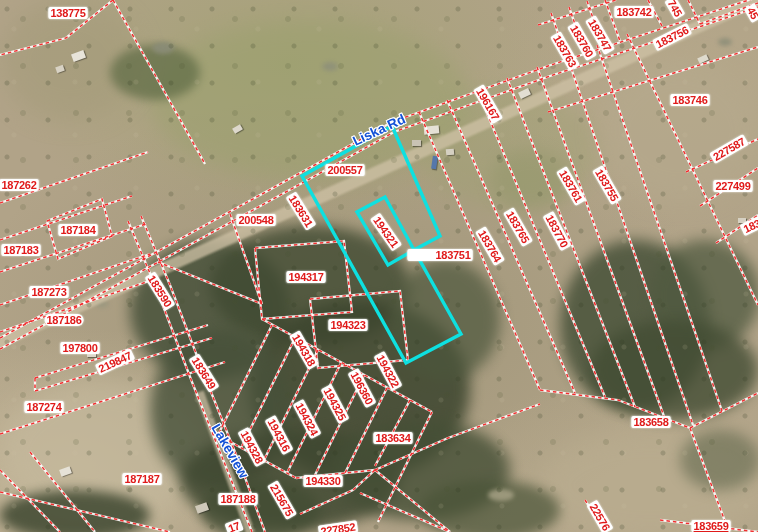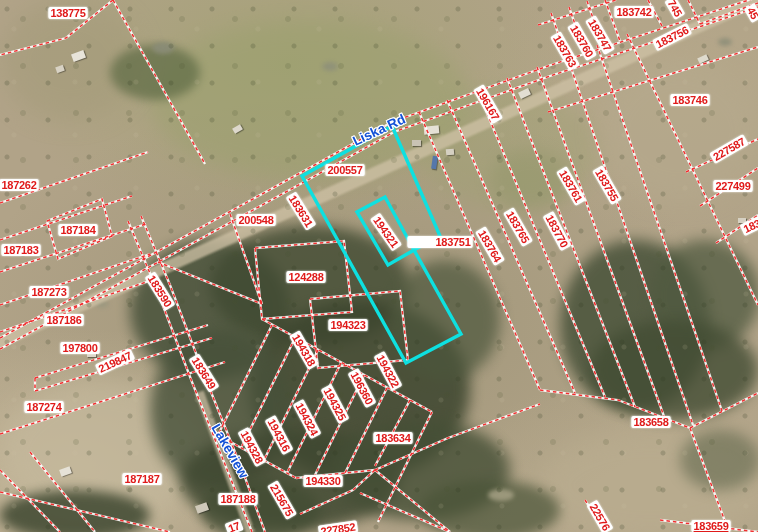--- a/index.html
+++ b/index.html
@@ -230,31 +230,31 @@
       <span class="plabel" style="left: 565px; top: 51px; transform: translate(-50%, -50%) rotate(60deg);">183763</span>
       <span class="plabel" style="left: 690px; top: 100px; transform: translate(-50%, -50%) rotate(0deg);">183746</span>
       <span class="plabel" style="left: 488px; top: 104px; transform: translate(-50%, -50%) rotate(60deg);">196167</span>
       <span class="plabel" style="left: 729px; top: 149px; transform: translate(-50%, -50%) rotate(-30deg);">227587</span>
       <span class="plabel" style="left: 733px; top: 186px; transform: translate(-50%, -50%) rotate(0deg);">227499</span>
       <span class="plabel" style="left: 752px; top: 226px; transform: translate(-50%, -50%) rotate(-25deg);">183</span>
       <span class="plabel" style="left: 19px; top: 185px; transform: translate(-50%, -50%) rotate(0deg);">187262</span>
       <span class="plabel" style="left: 78px; top: 230px; transform: translate(-50%, -50%) rotate(0deg);">187184</span>
       <span class="plabel" style="left: 21px; top: 250px; transform: translate(-50%, -50%) rotate(0deg);">187183</span>
       <span class="plabel" style="left: 49px; top: 292px; transform: translate(-50%, -50%) rotate(0deg);">187273</span>
-      <span class="plabel" style="left: 64px; top: 320px; transform: translate(-50%, -50%) rotate(0deg);">187186</span>
+      <span class="plabel" style="left: 64px; top: 320px; transform: translate(-50%, -50%) rotate(0deg); border-radius: 6px;">187186</span>
       <span class="plabel" style="left: 80px; top: 348px; transform: translate(-50%, -50%) rotate(0deg);">197800</span>
       <span class="plabel" style="left: 115px; top: 362px; transform: translate(-50%, -50%) rotate(-25deg);">219847</span>
       <span class="plabel" style="left: 44px; top: 407px; transform: translate(-50%, -50%) rotate(0deg);">187274</span>
       <span class="plabel" style="left: 142px; top: 439px; transform: translate(-50%, -50%) rotate(0deg); margin-top: 40px;">187187</span>
       <span class="plabel" style="left: 345px; top: 170px; transform: translate(-50%, -50%) rotate(0deg);">200557</span>
       <span class="plabel" style="left: 256px; top: 220px; transform: translate(-50%, -50%) rotate(0deg);">200548</span>
       <span class="plabel" style="left: 301px; top: 211px; transform: translate(-50%, -50%) rotate(58deg);">183631</span>
       <span class="plabel" style="left: 386px; top: 232px; transform: translate(-50%, -50%) rotate(55deg);">194321</span>
-      <span class="plabel" style="left: 440px; top: 242px; transform: translate(-50%, -50%) rotate(0deg); padding-left: 28px;">183751</span>
-      <span class="plabel" style="left: 306px; top: 277px; transform: translate(-50%, -50%) rotate(0deg);">124288</span>
+      <span class="plabel" style="left: 440px; top: 255px; transform: translate(-50%, -50%) rotate(0deg); padding-left: 28px;">183751</span>
+      <span class="plabel" style="left: 306px; top: 277px; transform: translate(-50%, -50%) rotate(0deg);">194317</span>
       <span class="plabel" style="left: 160px; top: 291px; transform: translate(-50%, -50%) rotate(58deg);">183590</span>
       <span class="plabel" style="left: 348px; top: 325px; transform: translate(-50%, -50%) rotate(0deg);">194323</span>
       <span class="plabel" style="left: 204px; top: 373px; transform: translate(-50%, -50%) rotate(58deg);">183649</span>
       <span class="plabel" style="left: 304px; top: 350px; transform: translate(-50%, -50%) rotate(60deg);">194318</span>
       <span class="plabel" style="left: 388px; top: 371px; transform: translate(-50%, -50%) rotate(62deg);">194322</span>
       <span class="plabel" style="left: 362px; top: 388px; transform: translate(-50%, -50%) rotate(62deg);">196360</span>
       <span class="plabel" style="left: 335px; top: 404px; transform: translate(-50%, -50%) rotate(62deg);">194325</span>
       <span class="plabel" style="left: 307px; top: 419px; transform: translate(-50%, -50%) rotate(62deg);">194324</span>
       <span class="plabel" style="left: 279px; top: 435px; transform: translate(-50%, -50%) rotate(62deg);">194316</span>
       <span class="plabel" style="left: 252px; top: 447px; transform: translate(-50%, -50%) rotate(62deg);">194328</span>

